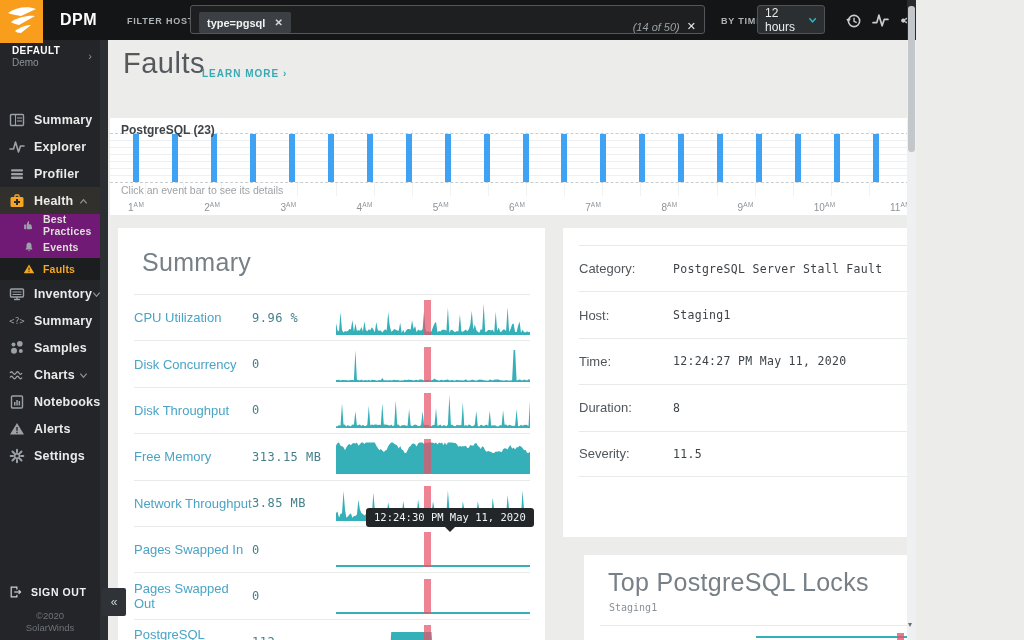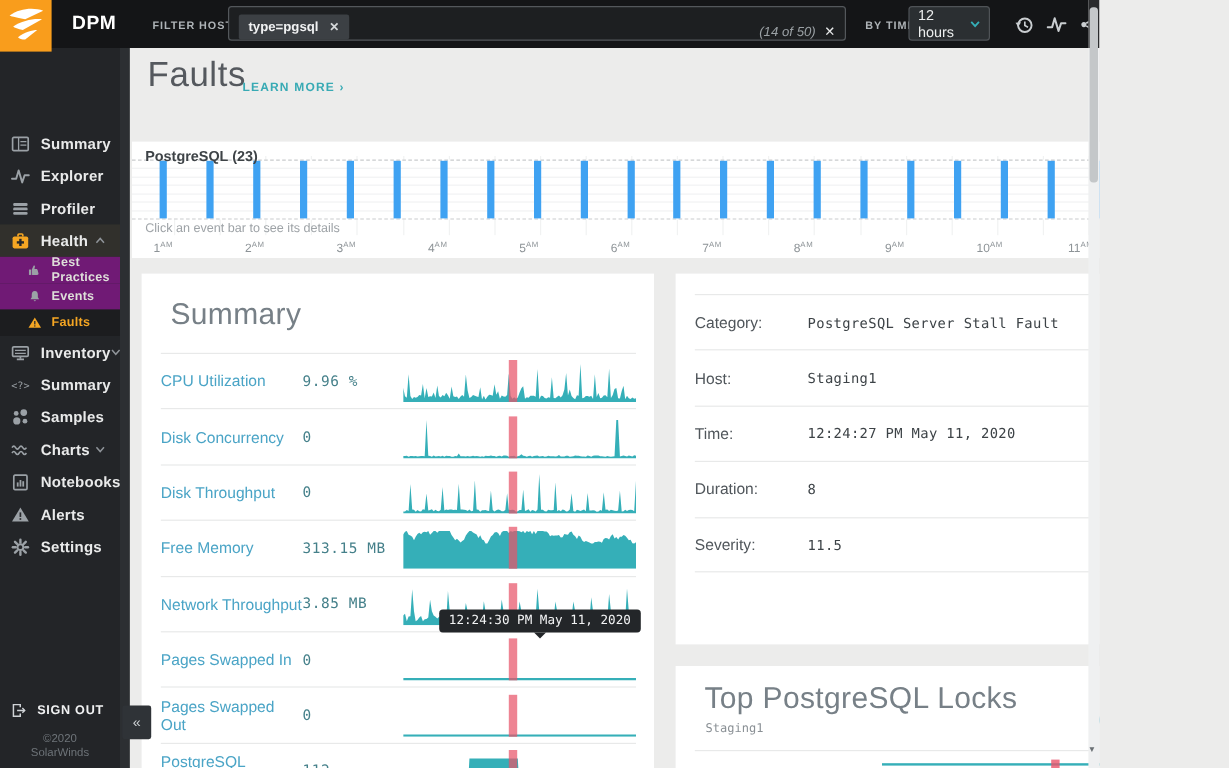--- a/index.html
+++ b/index.html
@@ -104,21 +104,21 @@
 
   
   #fault-card{left:563px;top:228px;width:437px;height:309px;overflow:hidden}
   #fault-card h2{padding:20px 0 0 24px}
   .frow{display:flex;align-items:center;height:46.4px;margin:0 16px;border-top:1px solid #e8e9e9}
   .frow:last-child{border-bottom:1px solid #e8e9e9;height:46.4px}
   .frow .flabel{width:94px;font-size:13px;color:#50565b}
   .frow .fvalue{font-size:11.5px;color:#3d4347;letter-spacing:.3px}
 
   
-  #locks-card{left:563px;top:555px;width:437px;height:85px;overflow:hidden}
+  #locks-card{left:584px;top:555px;width:437px;height:85px;overflow:hidden}
   #locks-card h2{padding:13px 0 0 24px}
   #locks-sub{position:absolute;left:25px;top:47px;font-size:10px;color:#8a9095}
   #locks-view{position:absolute;right:64px;top:40px;font-size:11px;font-weight:bold;color:#36a6c6;cursor:pointer}
   #locks-div{position:absolute;left:16px;right:15px;top:70px;border-top:1px solid #e8e9e9}
   #locks-line{position:absolute;left:172px;top:81px;width:248px;height:2px;background:#35afb8}
   #locks-band{position:absolute;left:313px;top:78px;width:7px;height:7px;background:rgba(232,84,106,.8)}
 
   
   #chat-btn{position:absolute;left:951px;top:579px;width:56px;height:56px;border-radius:50%;
     background:#f7941e;z-index:25;display:flex;align-items:center;justify-content:center;cursor:pointer;
@@ -198,20 +198,25 @@
   </div>
 
   <div id="vscroll">
     <div class="dark"></div>
     <div class="thumb"></div>
     <div class="arr">▾</div>
   </div>
 
   <div id="sidebar">
     <div id="side-rail"></div>
+    <div id="org">
+      <div class="nm">DEFAULT</div>
+      <div class="sub">Demo</div>
+      <div class="chev">›</div>
+    </div>
     <div id="side-nav">
         <div class="side-item">
           <span class="ic">
             <svg viewBox="0 0 16 16">
               <rect x="1.5" y="2.5" width="13" height="11" rx="1" fill="none" stroke="#9ba1a6" stroke-width="1.4"></rect>
               <line x1="6.5" y1="2.5" x2="6.5" y2="13.5" stroke="#9ba1a6" stroke-width="1.1"></line>
               <line x1="8" y1="6" x2="13" y2="6" stroke="#9ba1a6" stroke-width="1.1"></line>
               <line x1="8" y1="9" x2="13" y2="9" stroke="#9ba1a6" stroke-width="1.1"></line>
             </svg>
           </span>

